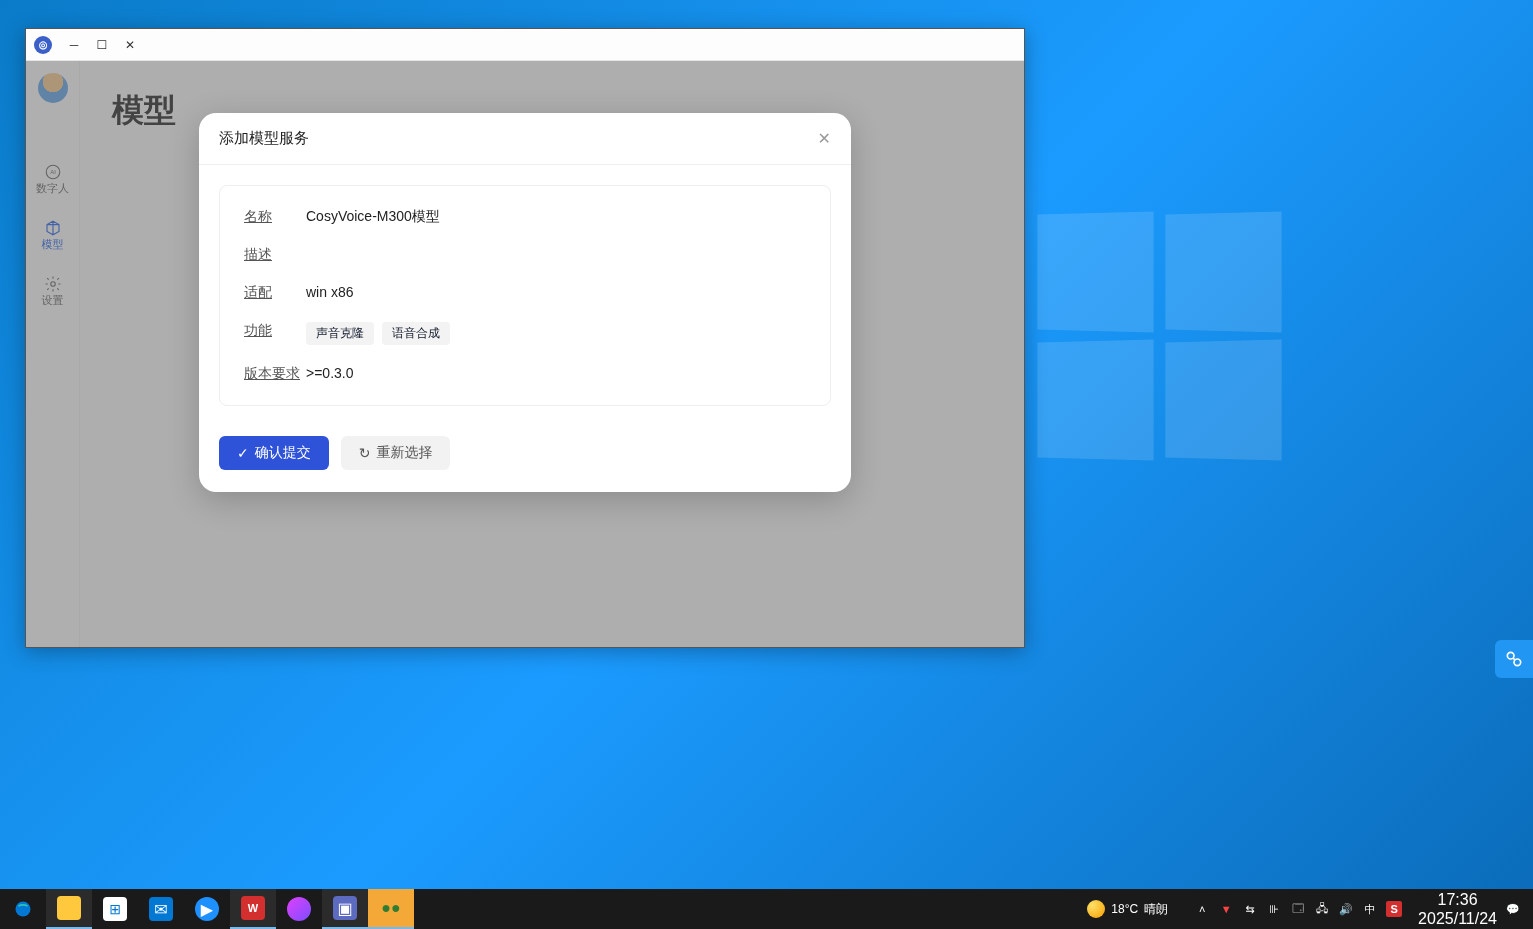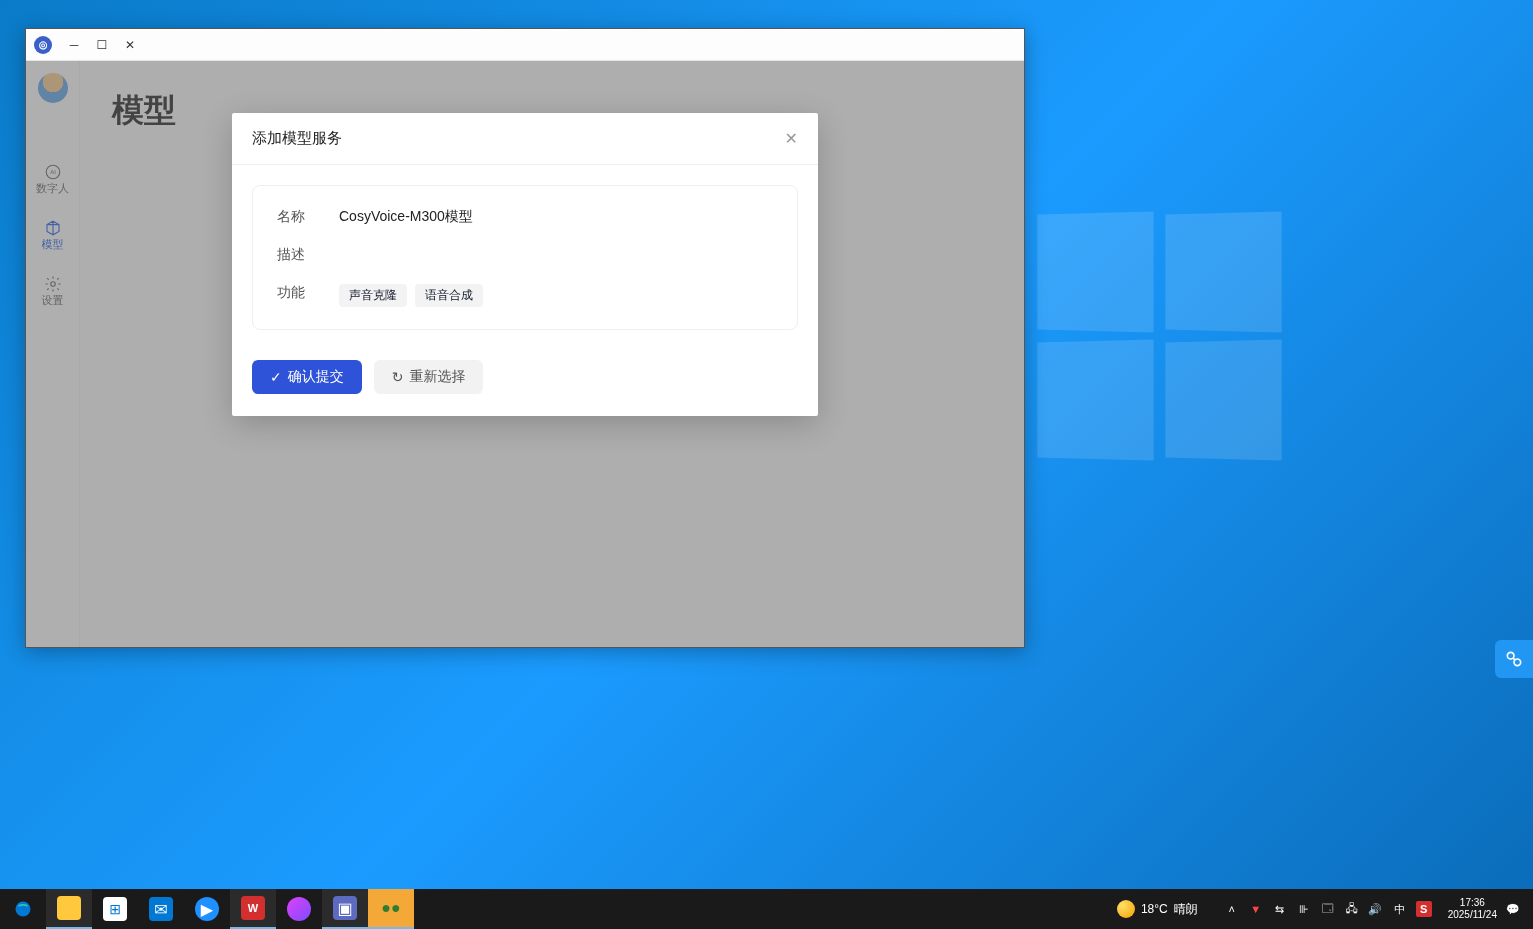--- a/index.html
+++ b/index.html
@@ -112,23 +112,23 @@
 .modal-overlay {
   position: absolute;
   left: 0; right: 0; top: 32px; bottom: 0;
   background: rgba(100,100,100,0.5);
   display: flex;
   align-items: flex-start;
   justify-content: center;
   padding-top: 52px;
 }
 .modal {
-  width: 586px;
+  width: 652px;
   background: #fff;
-  border-radius: 2px;
+  border-radius: 17px;
   box-shadow: 0 8px 32px rgba(0,0,0,0.2);
 }
 .modal-header {
   display: flex;
   align-items: center;
   justify-content: space-between;
   padding: 16px 20px;
   border-bottom: 1px solid #eee;
 }
 .modal-header .mtitle { font-size: 15px; color: #222; font-weight: 500; }
@@ -139,21 +139,21 @@
   border-radius: 8px;
   padding: 22px 24px;
 }
 .info-row {
   display: flex;
   align-items: flex-start;
   font-size: 14px;
   margin-bottom: 20px;
 }
 .info-row:last-child { margin-bottom: 0; }
-.info-row .lbl { width: 62px; color: #555; flex-shrink: 0; }
+.info-row .lbl { width: 62px; color: #555; flex-shrink: 0; text-decoration: underline; }
 .info-row .val { color: #222; display: flex; flex-wrap: wrap; gap: 8px; align-items: center; }
 .tag {
   background: #f3f3f3;
   color: #0f172a;
   font-size: 12px;
   padding: 3px 10px;
   border-radius: 4px;
 }
 .modal-footer {
   padding: 10px 20px 22px 20px;
@@ -203,21 +203,21 @@
   align-items: center;
   justify-content: center;
   cursor: pointer;
 }
 .taskbar .tb-icon.active {
   border-bottom: 2px solid #76b9ed;
   background: rgba(255,255,255,0.08);
 }
 .taskbar .spacer { flex: 1; }
 .tray { display: flex; align-items: center; gap: 8px; padding: 0 12px; font-size: 12px; }
-.tray .clock { text-align: center; line-height: 1.2; font-size: 10px; margin-left: 8px; }
+.tray .clock { text-align: center; line-height: 1.2; font-size: 16px; margin-left: 8px; }
 .weather { display: flex; align-items: center; gap: 6px; font-size: 12px; margin-right: 14px; }
 .weather .sun {
   width: 18px; height: 18px;
   background: radial-gradient(circle at 30% 30%, #ffe066, #f59f00);
   border-radius: 50%;
 }
 .tray-ico { width: 16px; height: 16px; display: flex; align-items: center; justify-content: center; font-size: 11px; }
 .tb-sq { width: 24px; height: 24px; border-radius: 4px; }
 </style>
 </head>
@@ -275,25 +275,33 @@
       <div class="modal-body">
         <div class="info-card">
           <div class="info-row">
             <div class="lbl">名称</div>
             <div class="val">CosyVoice-M300模型</div>
           </div>
           <div class="info-row">
             <div class="lbl">描述</div>
           </div>
           <div class="info-row">
+            <div class="lbl">适配</div>
+            <div class="val">win x86</div>
+          </div>
+          <div class="info-row">
             <div class="lbl">功能</div>
             <div class="val">
               <span class="tag">声音克隆</span>
               <span class="tag">语音合成</span>
             </div>
+          </div>
+          <div class="info-row">
+            <div class="lbl">版本要求</div>
+            <div class="val">&gt;=0.3.0</div>
           </div>
         </div>
       </div>
       <div class="modal-footer">
         <button class="btn btn-primary">
           <span>✓</span>
           <span>确认提交</span>
         </button>
         <button class="btn btn-default">
           <span>↻</span>

